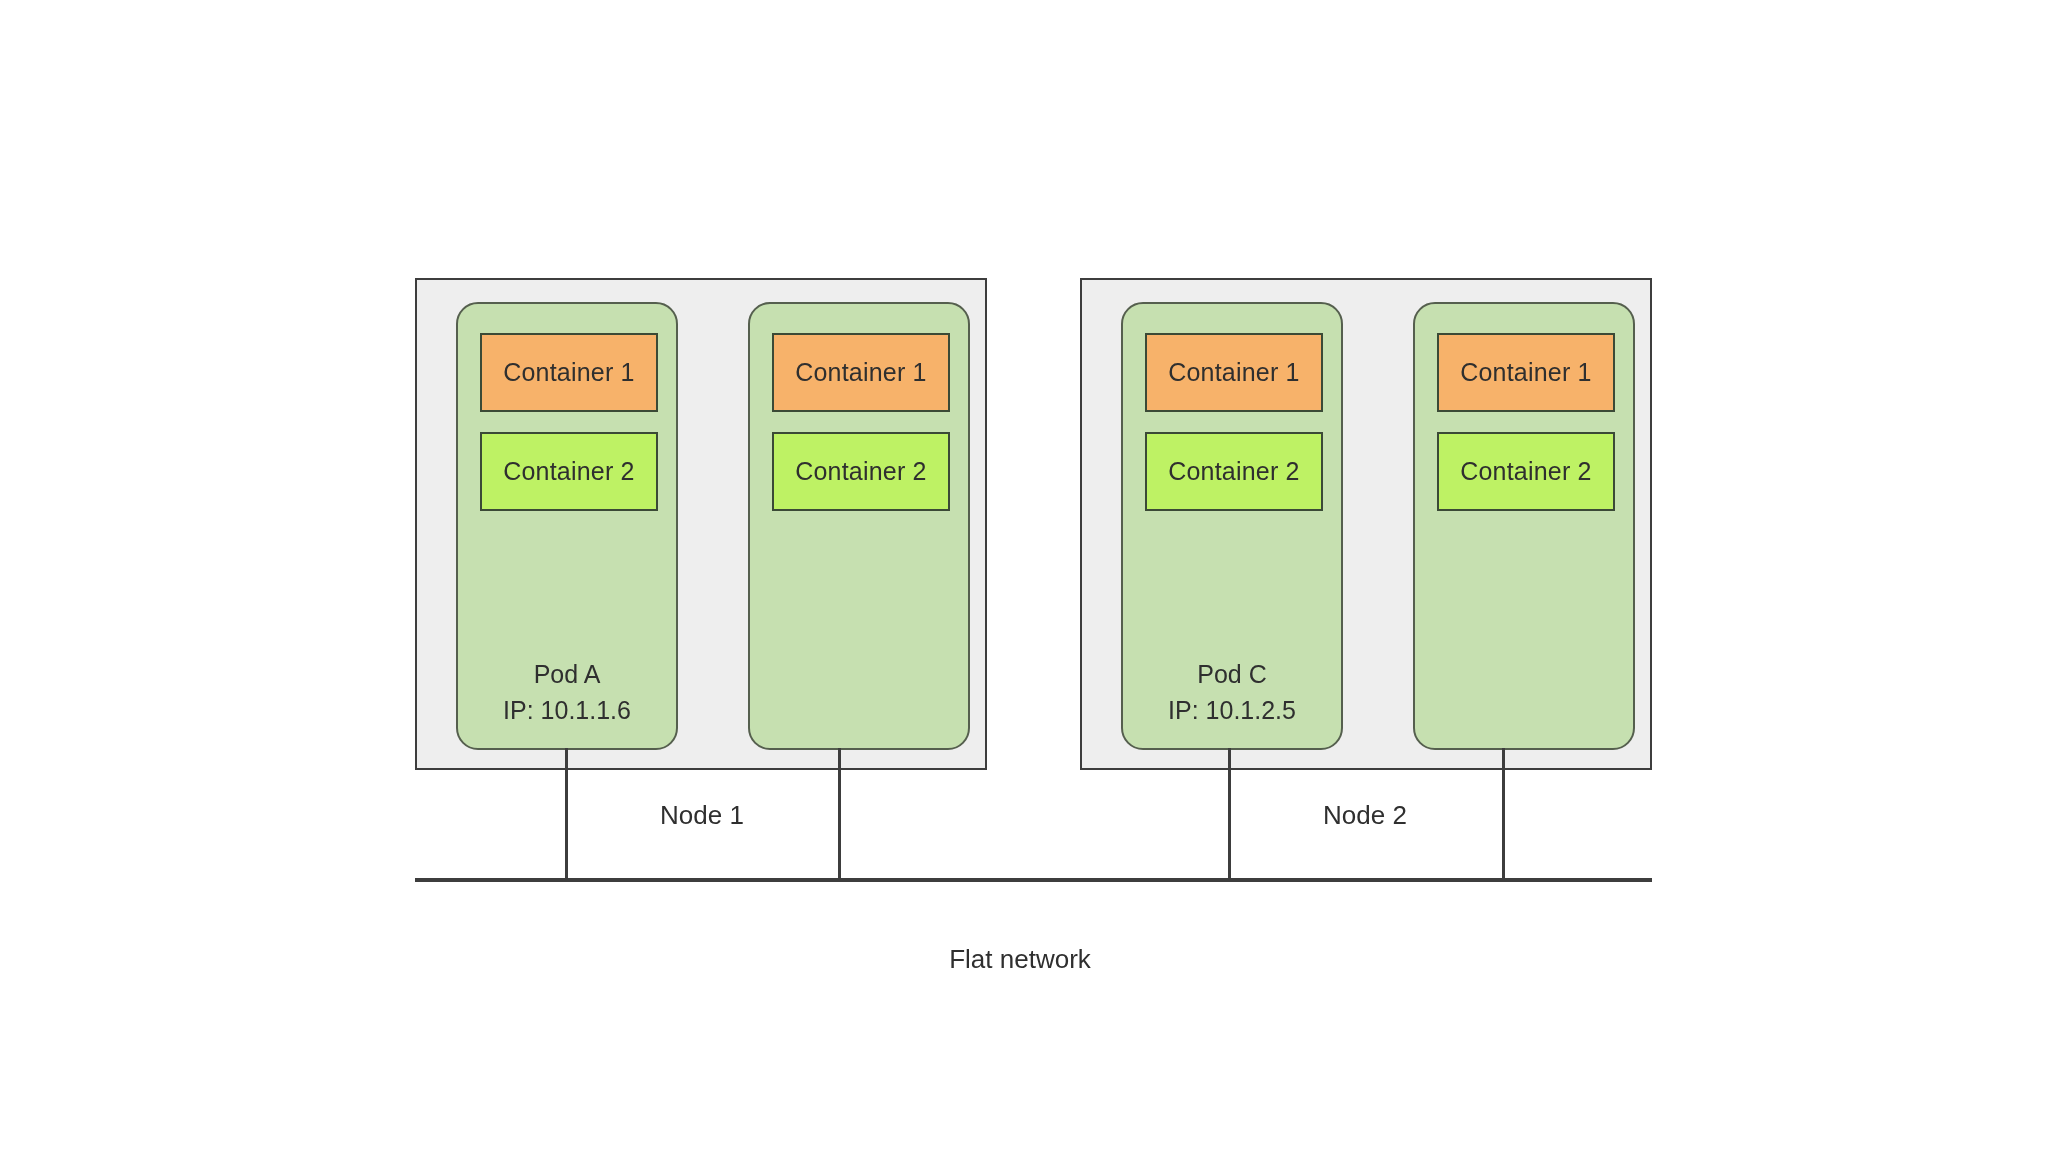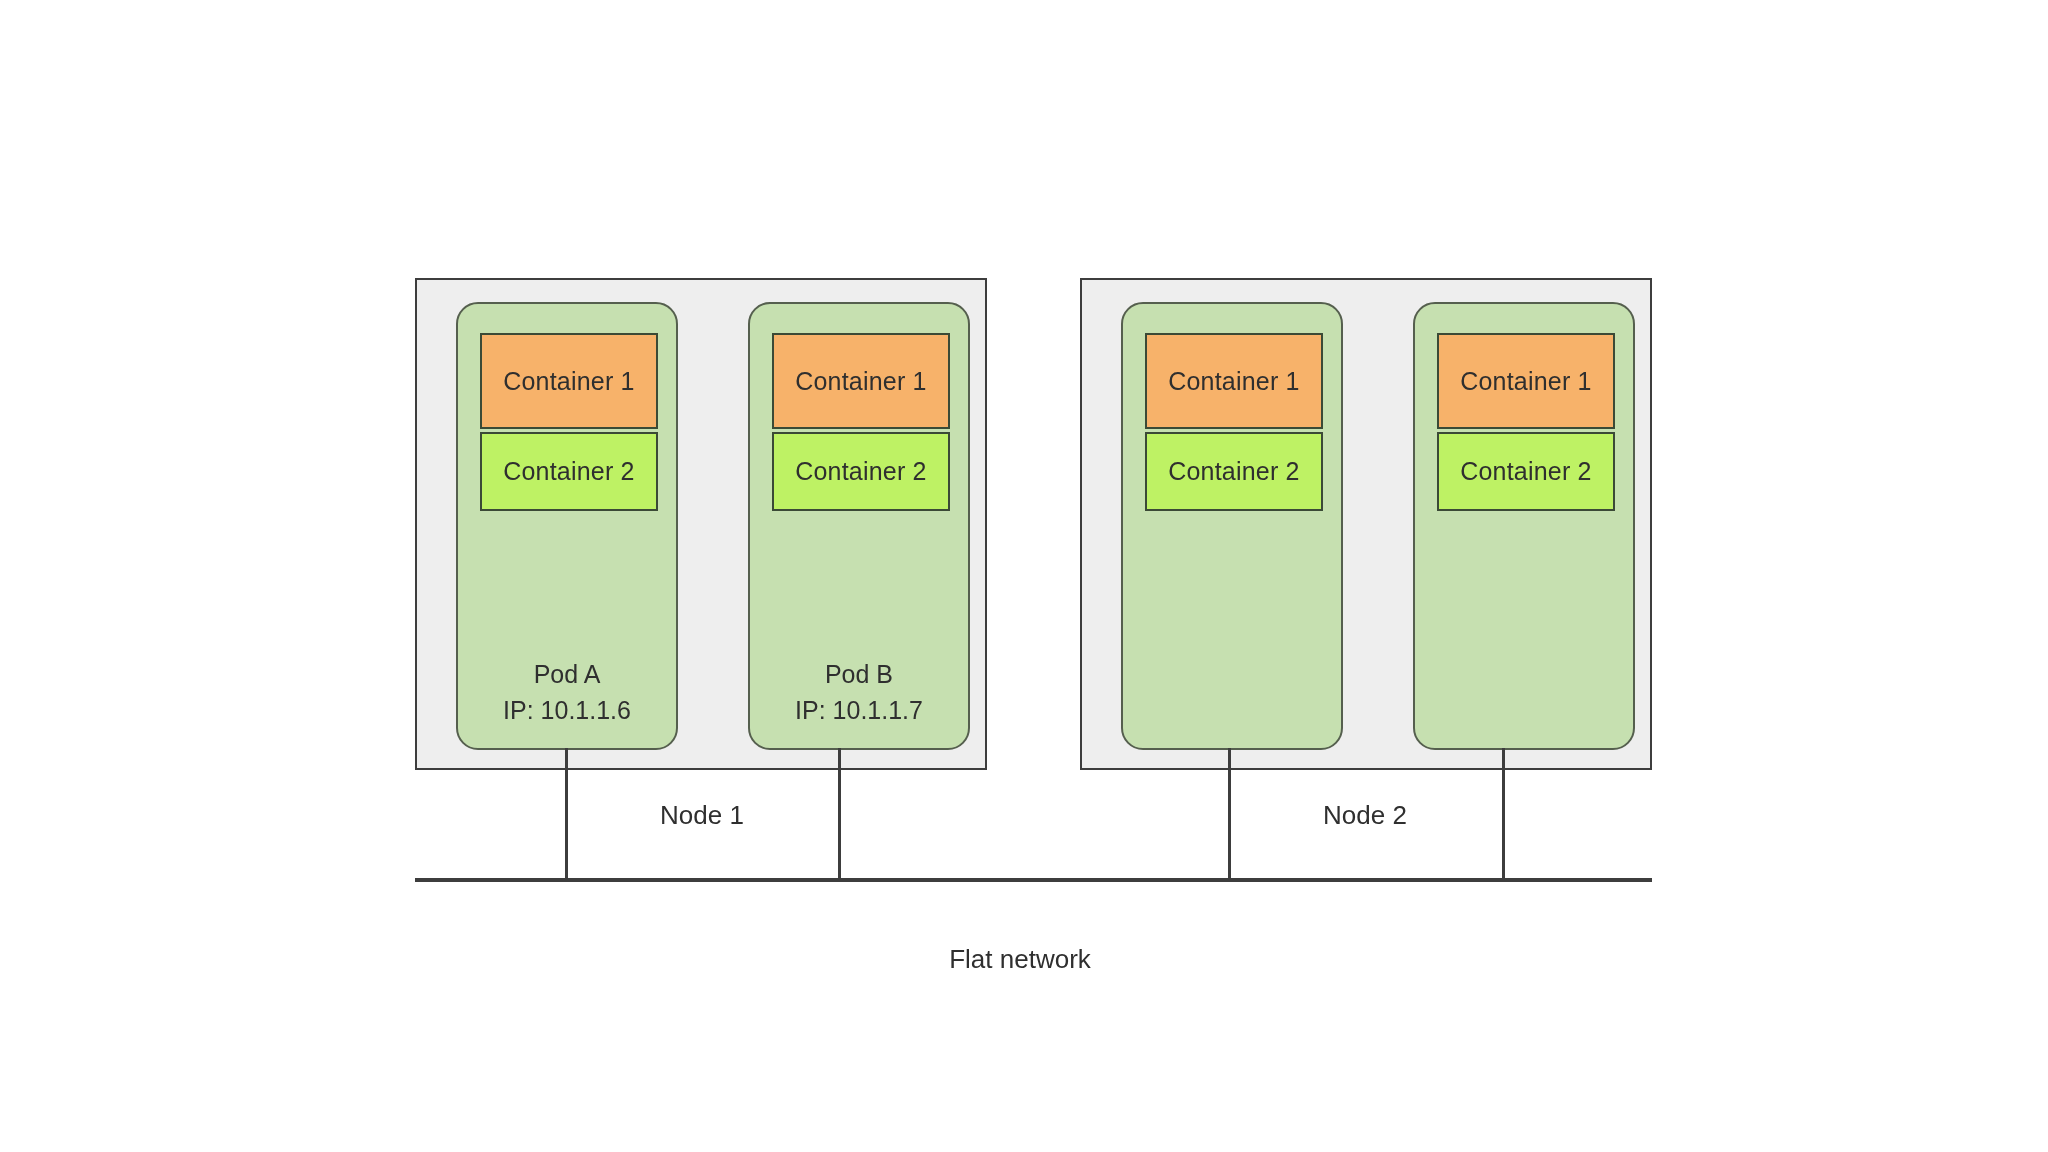--- a/index.html
+++ b/index.html
@@ -56,21 +56,21 @@
     border: 2px solid #3b4a36;
     display: flex;
     align-items: center;
     justify-content: center;
     font-size: 25px;
     color: #2f2f2f;
     letter-spacing: 0.2px;
   }
   .container-1 {
     top: 29px;
-    height: 96px;
+    height: 79px;
     background: #f7b26a;
   }
   .container-2 {
     top: 128px;
     height: 79px;
     background: #bef264;
   }
 
   
   .pod-caption {
@@ -145,31 +145,31 @@
     <div class="container-box container-2">Container 2</div>
     <div class="pod-caption">
       <span class="pod-name">Pod A</span>
       <span class="pod-ip">IP: 10.1.1.6</span>
     </div>
   </div>
 
   <div class="pod" id="pod-b">
     <div class="container-box container-1">Container 1</div>
     <div class="container-box container-2">Container 2</div>
-    <div class="pod-caption">
-      <span class="pod-name">Pod B</span>
-      <span class="pod-ip">IP: 10.1.1.7</span>
-    </div>
   </div>
 
   <div class="node-box" id="node-2-box"></div>
 
   <div class="pod" id="pod-c">
     <div class="container-box container-1">Container 1</div>
     <div class="container-box container-2">Container 2</div>
+    <div class="pod-caption">
+      <span class="pod-name">Pod C</span>
+      <span class="pod-ip">IP: 10.1.2.5</span>
+    </div>
   </div>
 
   <div class="pod" id="pod-d">
     <div class="container-box container-1">Container 1</div>
     <div class="container-box container-2">Container 2</div>
   </div>
 
   <div class="connector" id="connector-pod-a"></div>
   <div class="connector" id="connector-pod-b"></div>
   <div class="connector" id="connector-pod-c"></div>

